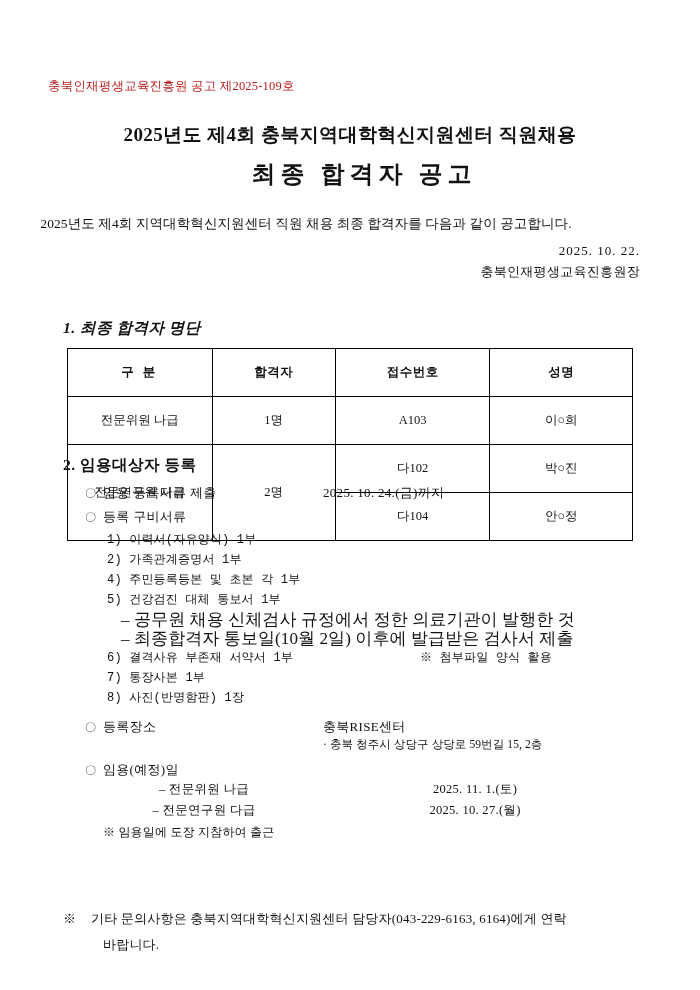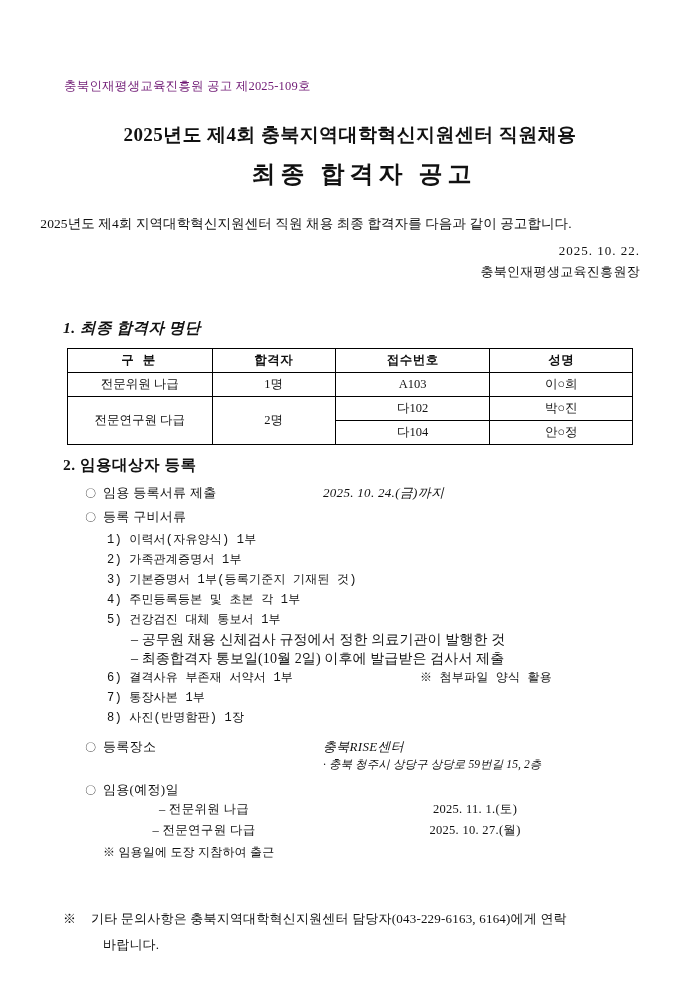--- a/index.html
+++ b/index.html
@@ -17,25 +17,25 @@
   }
   .page {
     position: relative;
     width: 700px;
     height: 990px;
     padding: 0;
     box-sizing: border-box;
   }
   .doc-number {
     position: absolute;
-    left: 64px;
+    left: 48px;
     top: 78px;
     font-size: 12.5px;
     letter-spacing: 0.2px;
-    color: #701a75;
+    color: #b91c1c;
   }
   .title-block {
     position: absolute;
     left: 0;
     top: 122px;
     width: 700px;
     text-align: center;
   }
   .title-line1 {
     font-size: 19px;
@@ -86,21 +86,21 @@
     left: 67px;
     top: 348px;
     width: 566px;
     border-collapse: collapse;
     font-size: 12.5px;
   }
   table.result-table th,
   table.result-table td {
     border: 1px solid #000000;
     text-align: center;
-    padding: 3px 2px;
+    padding: 15px 2px;
     height: 17px;
     font-weight: normal;
   }
   table.result-table th {
     font-weight: bold;
     letter-spacing: 3px;
   }
   table.result-table th.nospace { letter-spacing: 0.5px; }
   .col1 { width: 145px; }
   .col2 { width: 123px; }
@@ -131,38 +131,37 @@
   .bullet-label {
     width: 220px;
     flex: none;
     line-height: 18px;
     letter-spacing: 0.3px;
   }
   .bullet-value {
     flex: 1;
     line-height: 18px;
     letter-spacing: 0.3px;
-    font-style: italic;
   }
   .sub-list {
     margin: 4px 0 0 22px;
   }
   .sub-item {
     font-size: 12px;
     line-height: 20px;
     letter-spacing: 0.2px;
     display: flex;
     font-family: Liberation Mono, monospace;
   }
   .sub-item .stext { flex: 1; }
   .sub-item .snote { width: 225px; flex: none; }
   .dash-item {
-    font-size: 14px;
+    font-size: 17px;
     line-height: 19px;
-    margin-left: 24px;
+    margin-left: 14px;
     letter-spacing: 0.1px;
   }
   .place-block {
     margin-left: 0;
   }
   .place-sub {
     font-size: 11.5px;
     line-height: 17px;
     letter-spacing: 0.1px;
   }
@@ -269,23 +268,20 @@
         <span class="bullet-label">등록 구비서류</span>
       </div>
       <div class="sub-list">
         <div class="sub-item">
           <span class="stext">1) 이력서(자유양식) 1부</span>
         </div>
         <div class="sub-item">
           <span class="stext">2) 가족관계증명서 1부</span>
         </div>
         <div class="sub-item">
-          <span class="stext">3) 기본증명서 1부(등록기준지 기재된 것)</span>
-        </div>
-        <div class="sub-item">
           <span class="stext">4) 주민등록등본 및 초본 각 1부</span>
         </div>
         <div class="sub-item">
           <span class="stext">5) 건강검진 대체 통보서 1부</span>
         </div>
         <div class="dash-item">– 공무원 채용 신체검사 규정에서 정한 의료기관이 발행한 것</div>
         <div class="dash-item">– 최종합격자 통보일(10월 2일) 이후에 발급받은 검사서 제출</div>
         <div class="sub-item">
           <span class="stext">6) 결격사유 부존재 서약서 1부</span>
           <span class="snote">※ 첨부파일 양식 활용</span>

